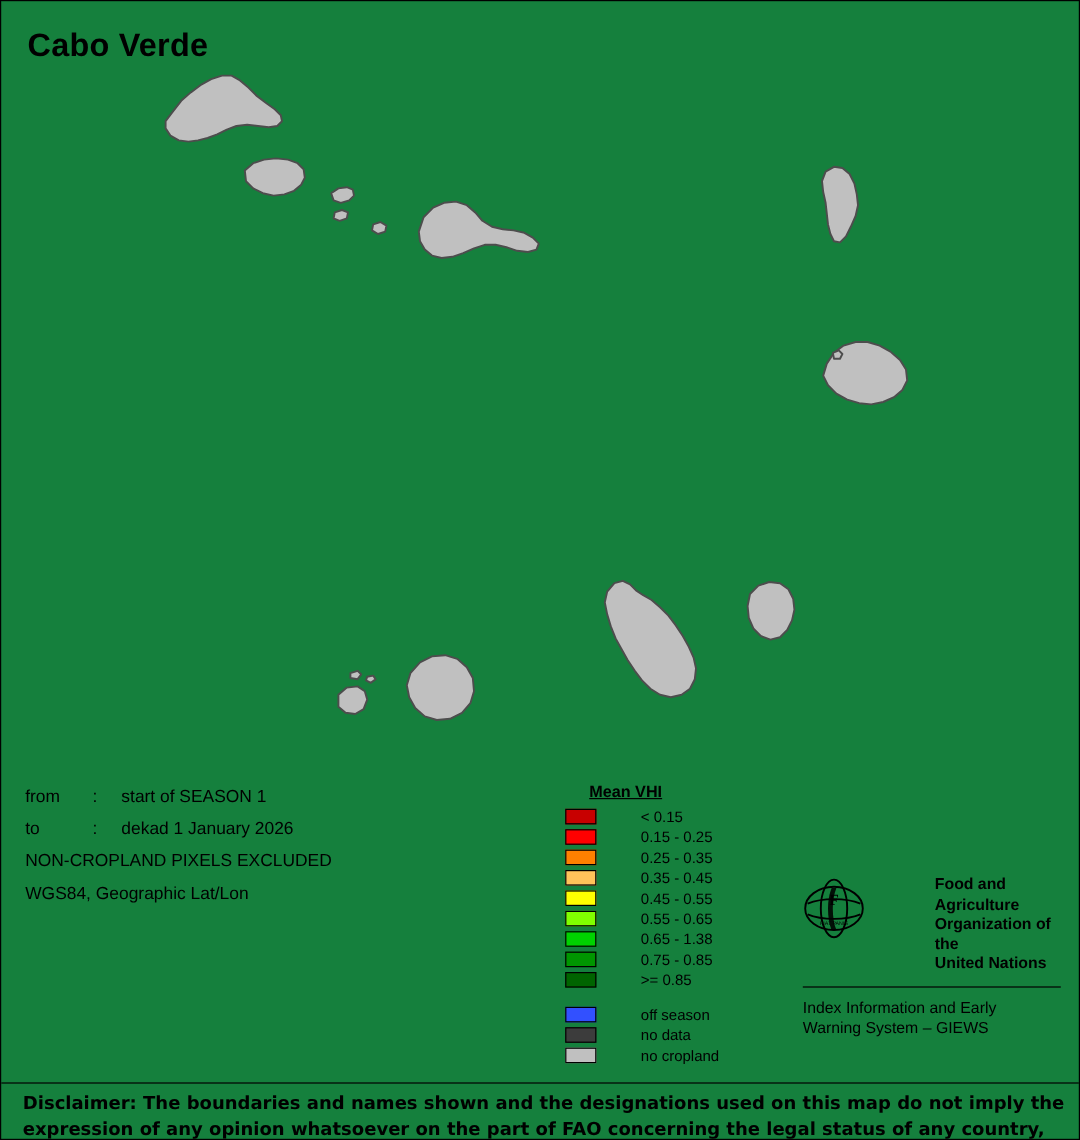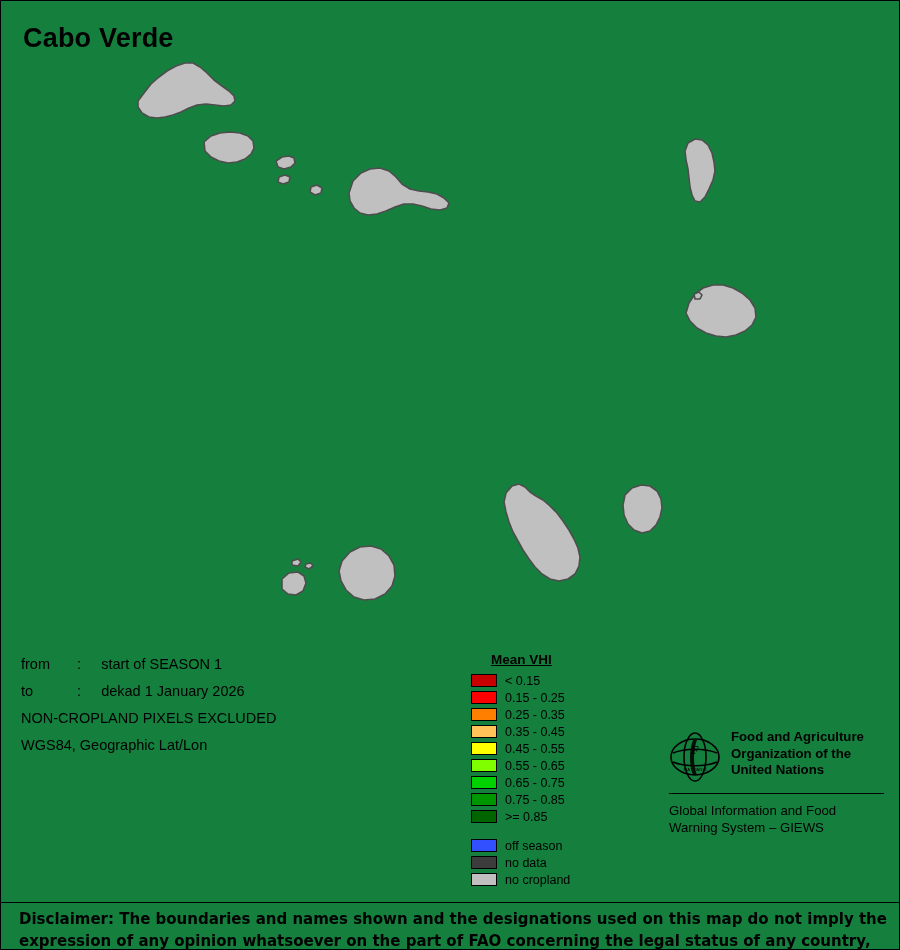--- a/index.html
+++ b/index.html
@@ -75,20 +75,21 @@
     font-weight: bold;
     color: #000000;
     text-decoration: underline;
     margin-bottom: 5px;
     margin-left: 20px;
   }
   #legend .legend-row {
     display: flex;
     align-items: center;
     height: 17px;
+    gap: 29px;
   }
   #legend .swatch {
     width: 26px;
     height: 13px;
     border: 1px solid #000000;
     box-sizing: border-box;
     margin-right: 8px;
     flex: 0 0 auto;
   }
   #legend .legend-label {
@@ -115,20 +116,21 @@
     height: 52px;
     flex: 0 0 auto;
     margin-right: 10px;
     margin-top: 2px;
   }
   #fao-name {
     font-size: 13.2px;
     font-weight: bold;
     line-height: 1.25;
     color: #000000;
+    margin-left: 48px;
   }
   #fao-rule {
     border-top: 1.5px solid #000000;
     margin: 10px 0 8px 0;
   }
   #fao-sub {
     font-size: 13.2px;
     line-height: 1.3;
     color: #000000;
   }
@@ -233,21 +235,21 @@
     <div class="legend-row">
       <span class="swatch" style="background-color: rgb(255, 255, 0);"></span>
       <span class="legend-label">0.45 - 0.55</span>
     </div>
     <div class="legend-row">
       <span class="swatch" style="background-color: rgb(128, 255, 0);"></span>
       <span class="legend-label">0.55 - 0.65</span>
     </div>
     <div class="legend-row">
       <span class="swatch" style="background-color: rgb(0, 210, 0);"></span>
-      <span class="legend-label">0.65 - 0.75</span>
+      <span class="legend-label">0.65 - 1.38</span>
     </div>
     <div class="legend-row">
       <span class="swatch" style="background-color: rgb(0, 150, 0);"></span>
       <span class="legend-label">0.75 - 0.85</span>
     </div>
     <div class="legend-row">
       <span class="swatch" style="background-color: rgb(0, 100, 0);"></span>
       <span class="legend-label">&gt;= 0.85</span>
     </div>
 
@@ -284,21 +286,21 @@
         <text x="26" y="40" text-anchor="middle" font-family="'Liberation Sans', sans-serif" font-size="4.4" fill="#000000">FIAT PANIS</text>
       </svg>
       <div id="fao-name">
         <div>Food and Agriculture</div>
         <div>Organization of the</div>
         <div>United Nations</div>
       </div>
     </div>
     <div id="fao-rule"></div>
     <div id="fao-sub">
-      <div>Global Information and Food</div>
+      <div>Index Information and Early</div>
       <div>Warning System – GIEWS</div>
     </div>
   </div>
 
   <div id="disclaimer-sep"></div>
   <div id="disclaimer">Disclaimer: The boundaries and names shown and the designations used on this map do not imply the expression of any opinion whatsoever on the part of FAO concerning the legal status of any country, territory, area or of its authorities, or concerning the delimitation of its frontiers and boundaries.</div>
 
 </div>
 
 </body></html>

